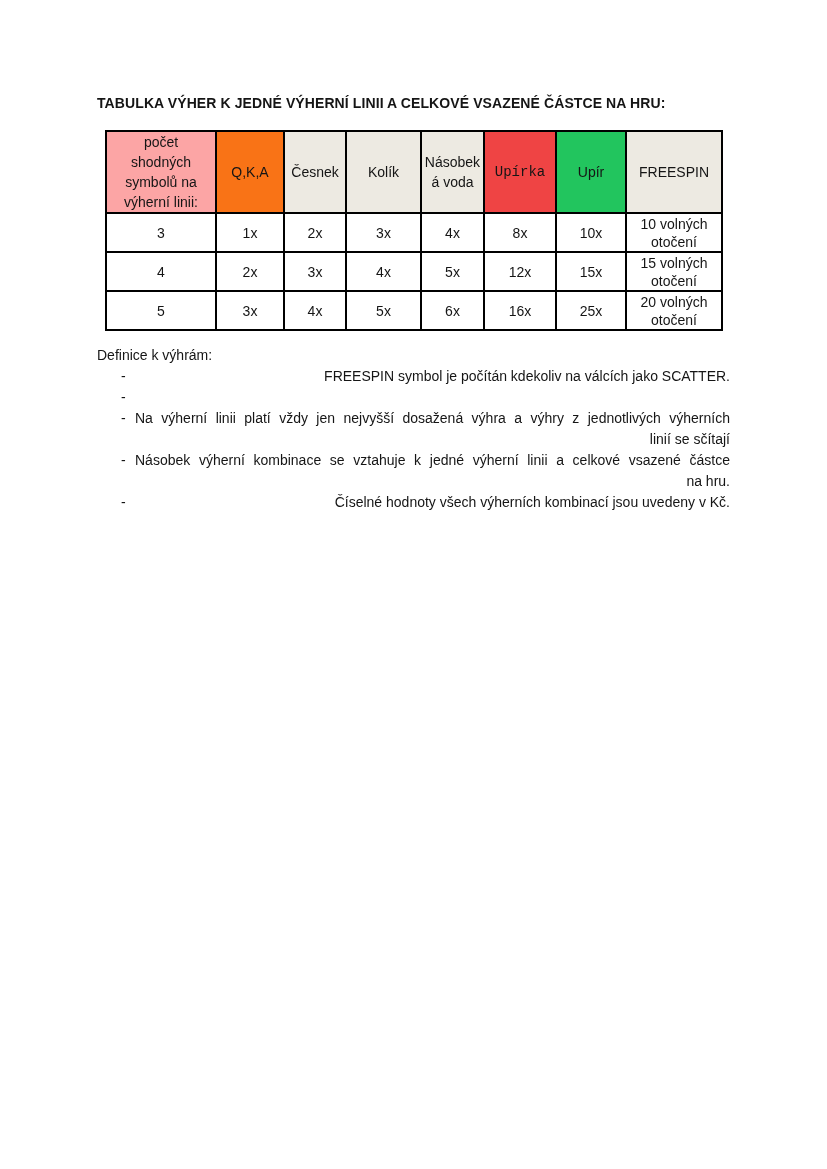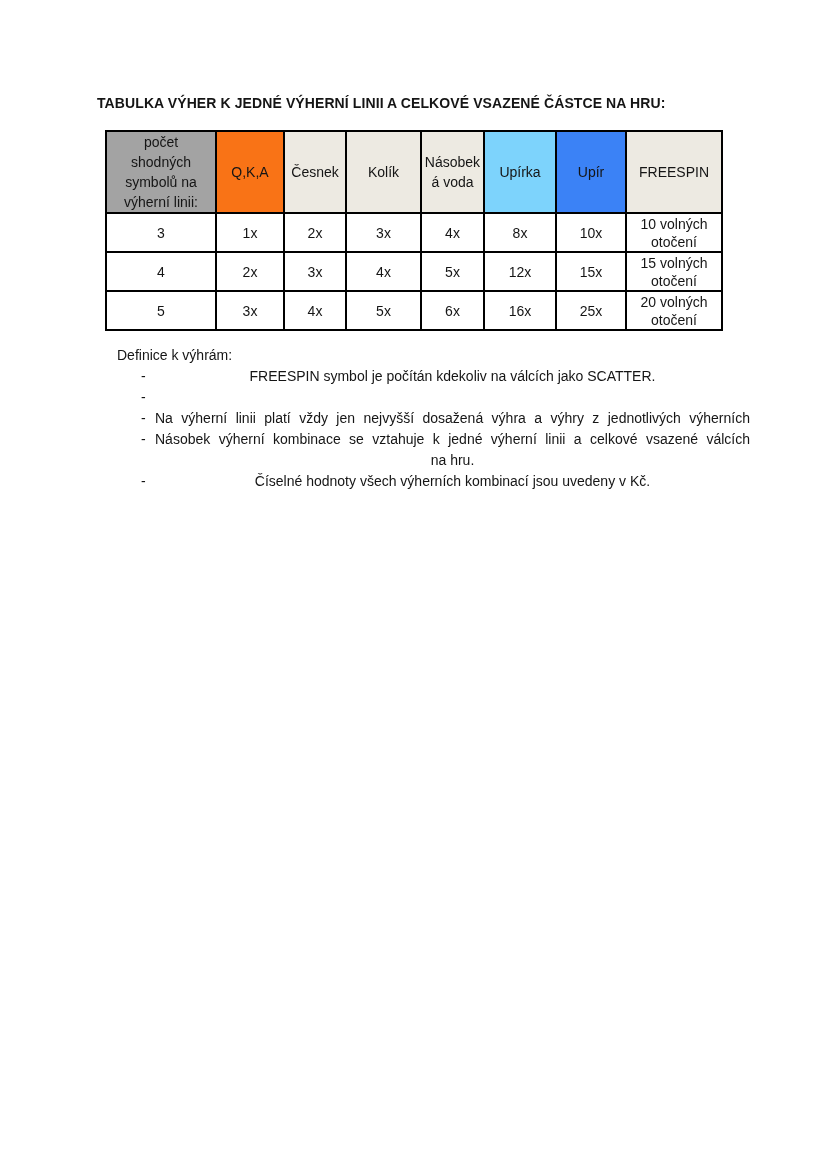--- a/index.html
+++ b/index.html
@@ -50,34 +50,33 @@
     height: 39px;
     line-height: 18px;
   }
   .definitions {
     position: absolute;
     left: 97px;
     top: 345px;
     width: 633px;
     font-size: 14px;
     line-height: 21px;
-    margin-left: 20px;
   }
   .definitions .heading { margin-bottom: 0; }
   .bullet {
     display: flex;
     padding-left: 24px;
   }
   .bullet .marker {
     width: 14px;
     flex: 0 0 14px;
     text-align: left;
   }
   .bullet .lines { flex: 1; }
-  .bullet .line { text-align: center; }
+  .bullet .line { text-align: right; }
   .bullet .line.fill {
     text-align: justify;
     text-align-last: justify;
   }
 </style>
 </head>
 <body>
 
 <div class="page">
 
@@ -89,31 +88,31 @@
       <col style="width:68px">
       <col style="width:62px">
       <col style="width:75px">
       <col style="width:63px">
       <col style="width:72px">
       <col style="width:70px">
       <col style="width:96px">
     </colgroup>
     <thead>
       <tr>
-          <th style="background: #a3a3a3;">počet
+          <th style="background: #fca5a5;">počet
 shodných
 symbolů na
 výherní linii:</th>
           <th style="background: #f97316;">Q,K,A</th>
           <th style="background: rgb(237, 234, 226);">Česnek</th>
           <th style="background: rgb(237, 234, 226);">Kolík</th>
           <th style="background: rgb(237, 234, 226);">Násobek
 á voda</th>
-          <th style="background: #7dd3fc;">Upírka</th>
-          <th style="background: #3b82f6;">Upír</th>
+          <th style="background: #ef4444; font-family: Liberation Mono, monospace;">Upírka</th>
+          <th style="background: #22c55e;">Upír</th>
           <th style="background: rgb(237, 234, 226);">FREESPIN</th>
         </tr>
     </thead>
     <tbody>
         <tr style="background: rgb(255, 255, 255);">
           <td>3</td>
           <td>1x</td>
           <td>2x</td>
           <td>3x</td>
           <td>4x</td>
@@ -158,26 +157,27 @@
         </div>
         <div class="bullet">
           <div class="marker">-</div>
           <div class="lines">
           </div>
         </div>
         <div class="bullet">
           <div class="marker">-</div>
           <div class="lines">
             <div class="line fill">Na výherní linii platí vždy jen nejvyšší dosažená výhra a výhry z jednotlivých výherních</div>
+            <div class="line">linií se sčítají</div>
           </div>
         </div>
         <div class="bullet">
           <div class="marker">-</div>
           <div class="lines">
-            <div class="line fill">Násobek výherní kombinace se vztahuje k jedné výherní linii a celkové vsazené válcích</div>
+            <div class="line fill">Násobek výherní kombinace se vztahuje k jedné výherní linii a celkové vsazené částce</div>
             <div class="line">na hru.</div>
           </div>
         </div>
         <div class="bullet">
           <div class="marker">-</div>
           <div class="lines">
             <div class="line">Číselné hodnoty všech výherních kombinací jsou uvedeny v Kč.</div>
           </div>
         </div>
       </div>

